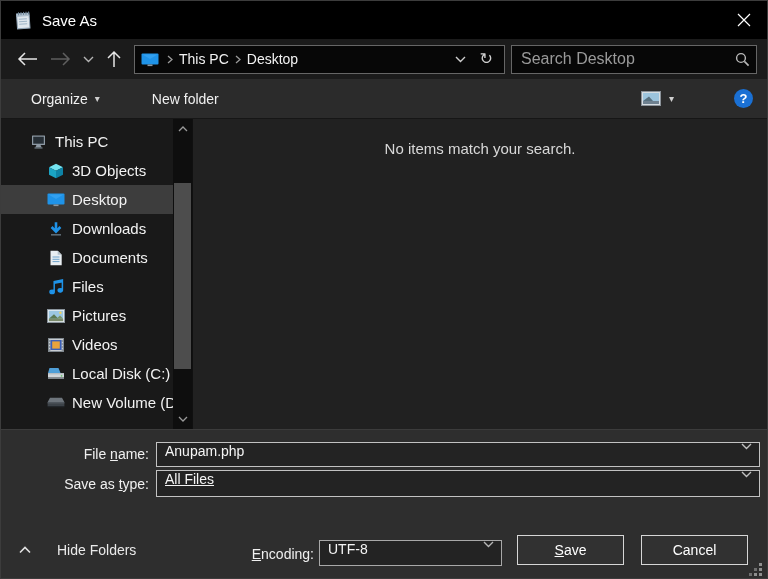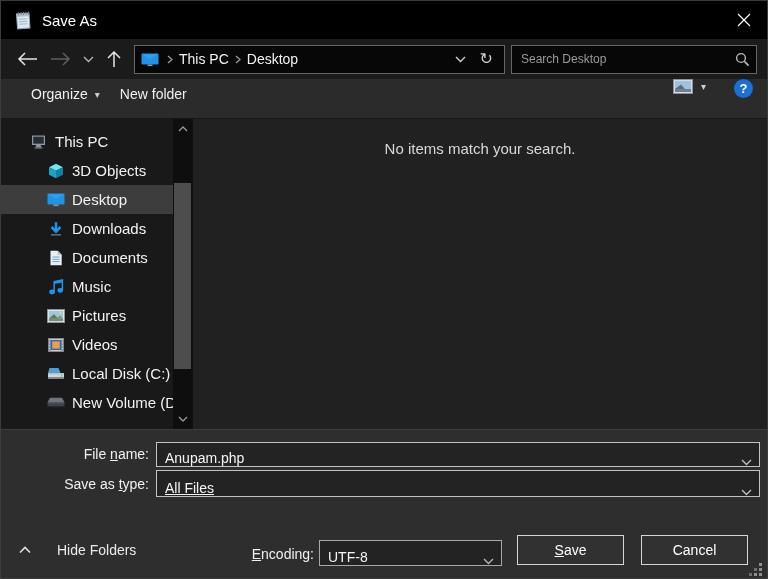--- a/index.html
+++ b/index.html
@@ -30,27 +30,27 @@
     padding:0 4px 0 6px; min-width:0; }
   .crumb-icon { width:18px; height:15px; margin-right:2px; }
   .crumb-sep { color:#9a9a9a; padding:0 6px; }
   .crumb { color:#f2f2f2; font-size:14px; cursor:pointer; white-space:nowrap; }
   .addr-spacer { flex:1 1 auto; }
   .addr-icon { display:flex; align-items:center; justify-content:center; padding:0 7px; cursor:pointer; }
   .refresh-glyph { font-size:16px; color:#cfcfcf; line-height:1; }
   .searchbox { flex:0 0 246px; height:29px; background:#070707; border:1px solid #666;
     display:flex; align-items:center; padding:0 6px 0 9px; }
   .searchbox input { flex:1; background:transparent; border:none; outline:none;
-    color:#e8e8e8; font-family:"Liberation Sans", sans-serif; font-size:12px; min-width:0; }
+    color:#e8e8e8; font-family:"Liberation Sans", sans-serif; font-size:16px; min-width:0; }
   .searchbox input::placeholder { color:#9a9a9a; opacity:1; }
 
   
   .toolbar { position:absolute; top:78px; left:0; width:100%; height:40px;
-    background:#2b2b2b; display:flex; align-items:flex-start; padding:0 14px 0 24px;
-    border-bottom:1px solid #161616; }
+    background:#2b2b2b; display:flex; align-items:center; padding:0 14px 0 24px;
+    border-bottom:1px solid #161616;gap:32px; }
   .tool-btn { display:flex; align-items:center; gap:7px; color:#f0f0f0;
     font-size:14px; height:30px; padding:0 6px; cursor:pointer; }
   .tool-btn + .tool-btn { margin-left:8px; }
   .toolbar-spacer { flex:1; }
   .view-btn { display:flex; align-items:center; gap:8px; cursor:pointer; margin-right:28px; }
   .help-btn { width:19px; height:19px; border-radius:50%; background:#1a70d4;
     color:#fff; font-weight:bold; font-size:13px; display:flex; align-items:center;
     justify-content:center; cursor:pointer; }
   .caret { color:#cfcfcf; font-size:10px; }
 
@@ -73,21 +73,21 @@
   .mainpane { flex:1; background:#212121; border-left:1px solid #101010; }
   .empty-msg { text-align:center; padding-top:21px; font-size:15px; color:#d8d8d8; }
 
   
   .footer { position:absolute; top:428px; left:0; width:100%; height:151px;
     background:#2e2e2e; border-top:1px solid #3c3c3c; }
   .field-label { position:absolute; left:0; width:148px; text-align:right;
     font-size:14px; color:#f0f0f0; white-space:pre; }
   .mn { text-decoration:underline; }
   .combo { position:absolute; background:#232323; border:1px solid #c2c2c2;
-    display:flex; align-items:flex-end; cursor:pointer; }
+    display:flex; align-items:flex-start; cursor:pointer; }
   .combo .combo-text { flex:1; padding-left:8px; font-size:14px; color:#f5f5f5;
     white-space:nowrap; overflow:hidden; }
   .combo input { flex:1; background:transparent; border:none; outline:none; color:#f5f5f5;
     font-family:"Liberation Sans", sans-serif; font-size:14px; padding-left:8px; min-width:0; }
   .combo .combo-arrow { flex:0 0 26px; display:flex; align-items:center; justify-content:center; }
   .filename-combo { left:155px; right:7px; top:12px; height:25px; }
   .filetype-combo { left:155px; right:7px; top:40px; height:27px;text-decoration:underline; }
   .encoding-combo { left:318px; width:183px; top:110px; height:26px; border-color:#a8a8a8; }
   .hide-folders { position:absolute; left:18px; top:105px; height:30px;
     display:flex; align-items:center; gap:26px; cursor:pointer; font-size:14px; color:#eaeaea; }
@@ -259,21 +259,21 @@
   </div>
       <div class="tree-item child">
     <span class="tree-icon">
           <svg width="15" height="16" viewBox="0 0 15 16">
             <path d="M5.2 12.9 a2.1 1.6 0 1 1 -2.1 -1.6 c0.9 0 2.1 0.5 2.1 1.6 V2.6 L13.4 1 v10.3 a2.1 1.6 0 1 1 -2.1 -1.6 c0.9 0 2.1 0.5 2.1 1.6" fill="none" stroke="#1f93e8" stroke-width="1.5"></path>
             <circle cx="3.2" cy="12.9" r="1.9" fill="#1f93e8"></circle>
             <circle cx="11.4" cy="11.3" r="1.9" fill="#1f93e8"></circle>
             <path d="M5.2 2.6 L13.4 1 V3.4 L5.2 5Z" fill="#1f93e8"></path>
           </svg>
         </span>
-    <span class="tree-label">Music</span>
+    <span class="tree-label">Files</span>
   </div>
       <div class="tree-item child">
     <span class="tree-icon">
           <svg width="18" height="14" viewBox="0 0 18 14">
             <rect x="0.5" y="0.5" width="17" height="13" fill="#e8eef3" stroke="#8a949c"></rect>
             <rect x="1.8" y="1.8" width="14.4" height="8" fill="#9cc7e2"></rect>
             <path d="M1.8 9.8 L7 5.2 L11.4 9.8 Z" fill="#5d7a55"></path>
             <path d="M9.5 9.8 L13 6.6 L16.2 9.8 Z" fill="#7a9468"></path>
             <circle cx="13.4" cy="3.8" r="1.2" fill="#f2d35c"></circle>
             <rect x="1.8" y="9.8" width="14.4" height="2.4" fill="#7a8a6a"></rect>

